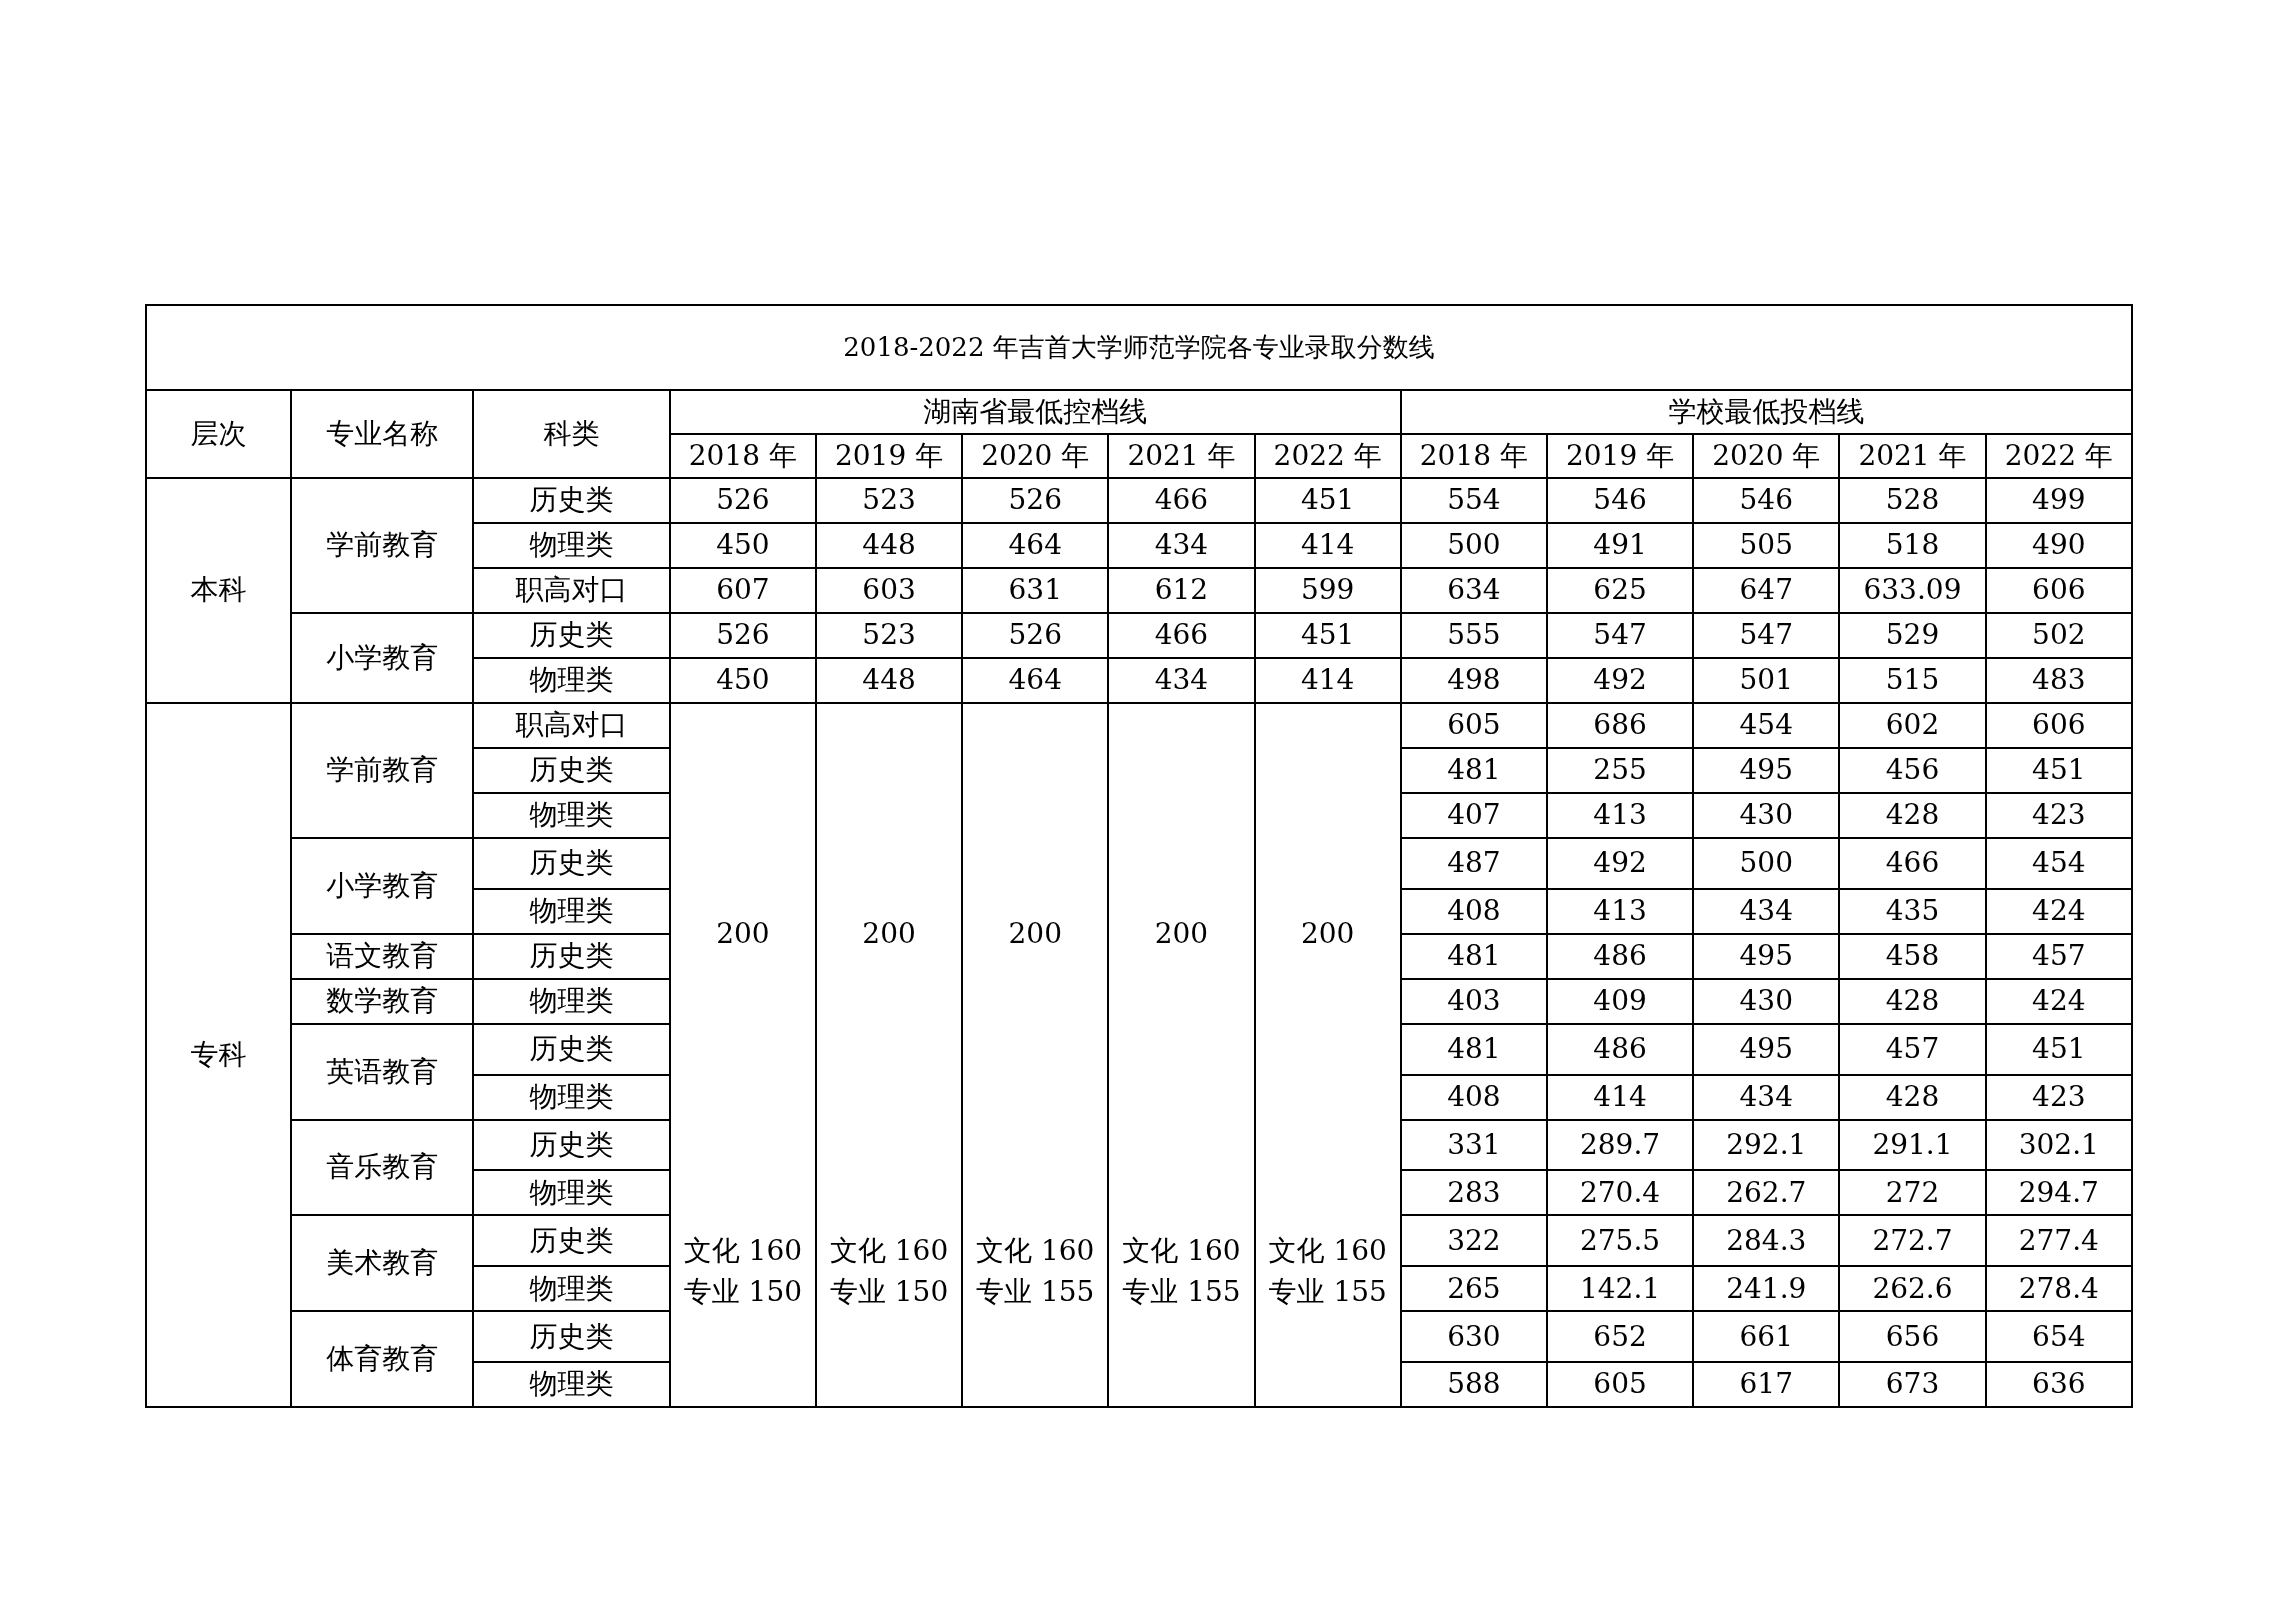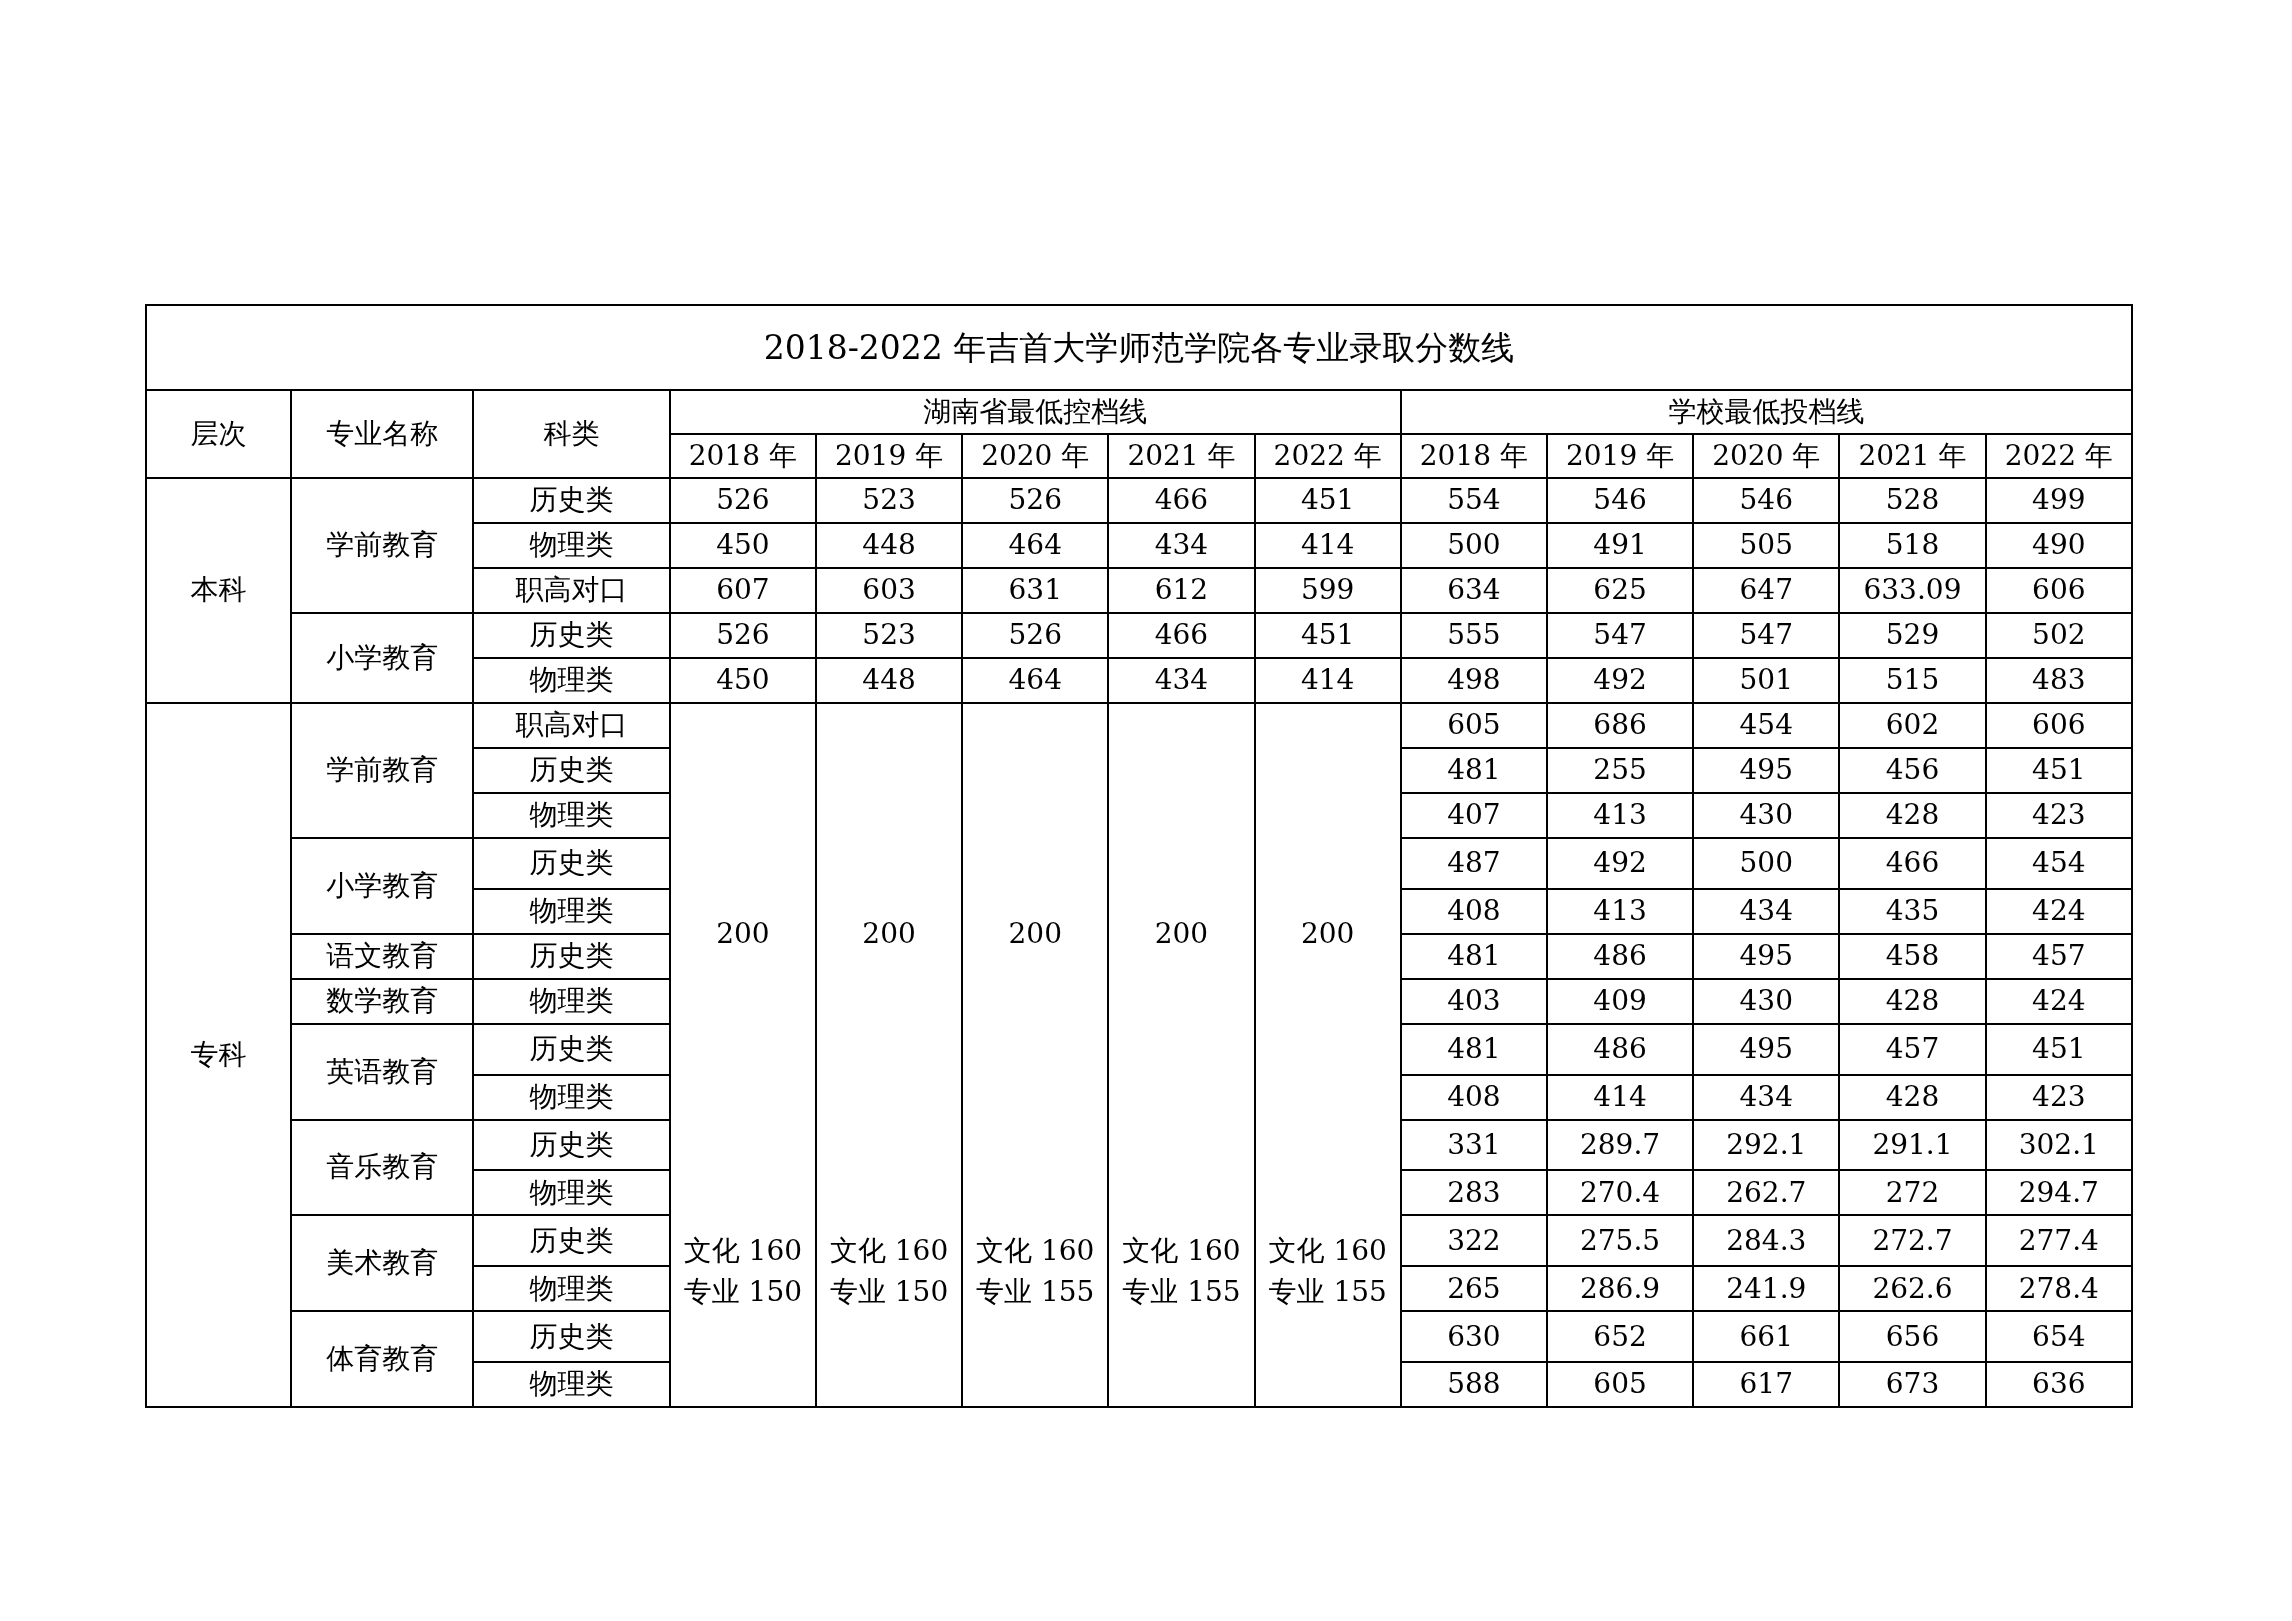--- a/index.html
+++ b/index.html
@@ -12,21 +12,21 @@
     position:absolute; left:145px; top:304px; width:1988px;
     border-collapse:collapse; table-layout:fixed;
     border:2px solid #000;
   }
   .score-table td {
     border:2.9px solid #000;
     text-align:center; vertical-align:middle;
     font-size:28px; line-height:1.15; padding:0;
     white-space:nowrap;
   }
-  tr.title-row td { height:83px; font-size:33px; border-bottom-width:2px; }
+  tr.title-row td { height:83px; font-size:26px; border-bottom-width:2px; }
   tr.hrow td { height:42px; }
   tr.drow td { height:43px; }
   td.merged-hunan { vertical-align:top; }
   .merged-inner { display:flex; flex-direction:column; height:674px; width:100%;margin-top:28px; }
   .merged-top { flex:9 0 0; display:flex; align-items:center; justify-content:center; }
   .merged-bottom { flex:6 0 0; display:flex; flex-direction:column; align-items:center; justify-content:center; }
   .merged-bottom span { display:block; line-height:41px; }
 </style>
 </head>
 <body>
@@ -286,21 +286,21 @@
         <td>历史类</td>
         <td>322</td>
         <td>275.5</td>
         <td>284.3</td>
         <td>272.7</td>
         <td>277.4</td>
       </tr>
       <tr class="drow">
         <td>物理类</td>
         <td>265</td>
-        <td>286.9</td>
+        <td>142.1</td>
         <td>241.9</td>
         <td>262.6</td>
         <td>278.4</td>
       </tr>
       <tr class="drow">
         <td rowspan="2">体育教育</td>
         <td>历史类</td>
         <td>630</td>
         <td>652</td>
         <td>661</td>

